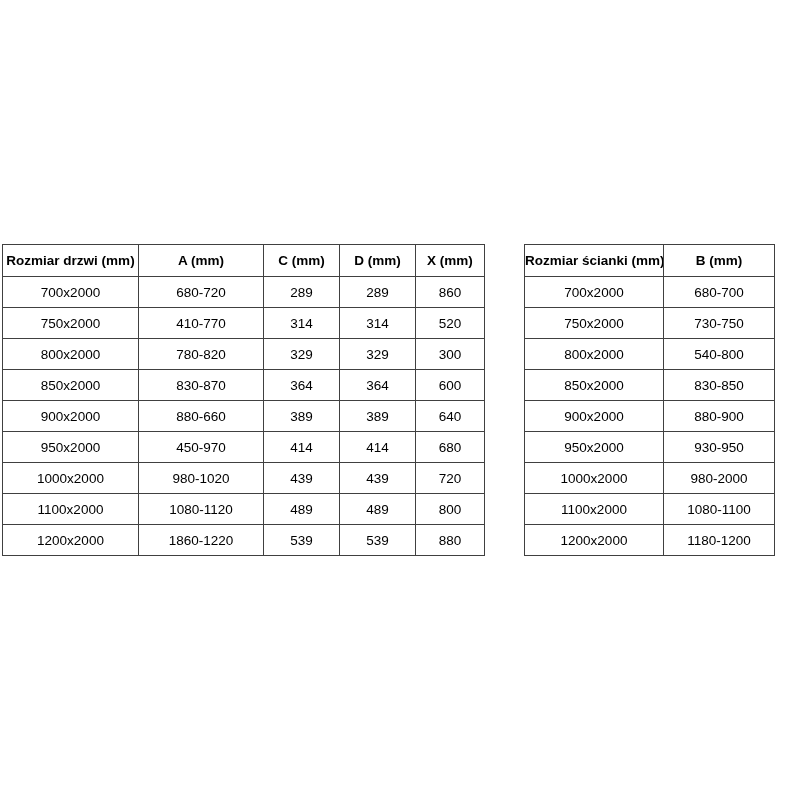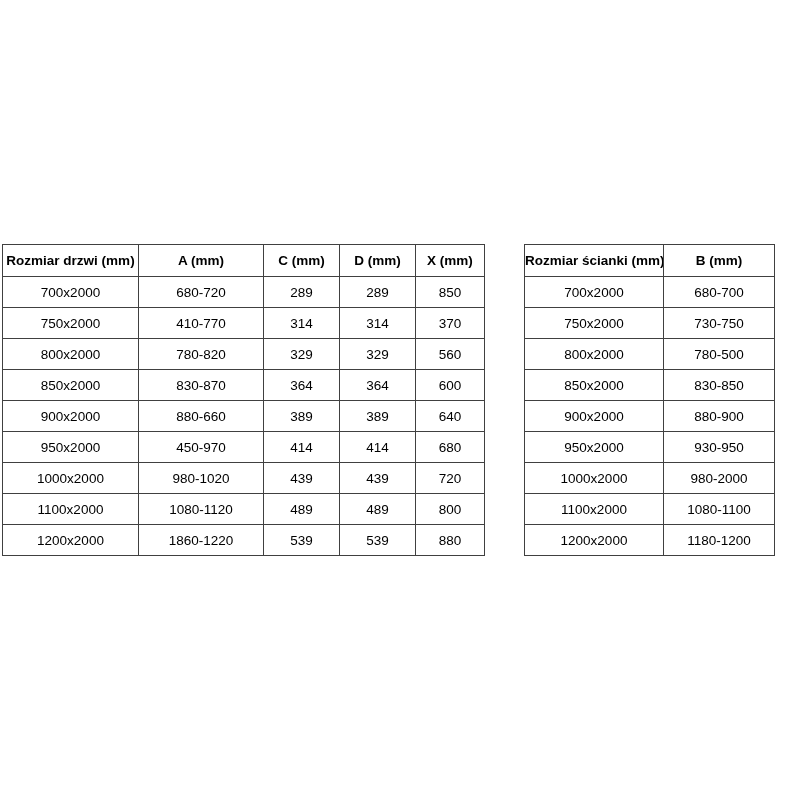--- a/index.html
+++ b/index.html
@@ -64,35 +64,35 @@
         <th>D (mm)</th>
         <th>X (mm)</th>
       </tr>
     </thead>
   <tbody>
       <tr>
         <td>700x2000</td>
         <td>680-720</td>
         <td>289</td>
         <td>289</td>
-        <td>850</td>
+        <td>860</td>
       </tr>
       <tr>
         <td>750x2000</td>
         <td>410-770</td>
         <td>314</td>
         <td>314</td>
-        <td>370</td>
+        <td>520</td>
       </tr>
       <tr>
         <td>800x2000</td>
         <td>780-820</td>
         <td>329</td>
         <td>329</td>
-        <td>560</td>
+        <td>300</td>
       </tr>
       <tr>
         <td>850x2000</td>
         <td>830-870</td>
         <td>364</td>
         <td>364</td>
         <td>600</td>
       </tr>
       <tr>
         <td>900x2000</td>
@@ -147,21 +147,21 @@
       <tr>
         <td>700x2000</td>
         <td>680-700</td>
       </tr>
       <tr>
         <td>750x2000</td>
         <td>730-750</td>
       </tr>
       <tr>
         <td>800x2000</td>
-        <td>780-500</td>
+        <td>540-800</td>
       </tr>
       <tr>
         <td>850x2000</td>
         <td>830-850</td>
       </tr>
       <tr>
         <td>900x2000</td>
         <td>880-900</td>
       </tr>
       <tr>

